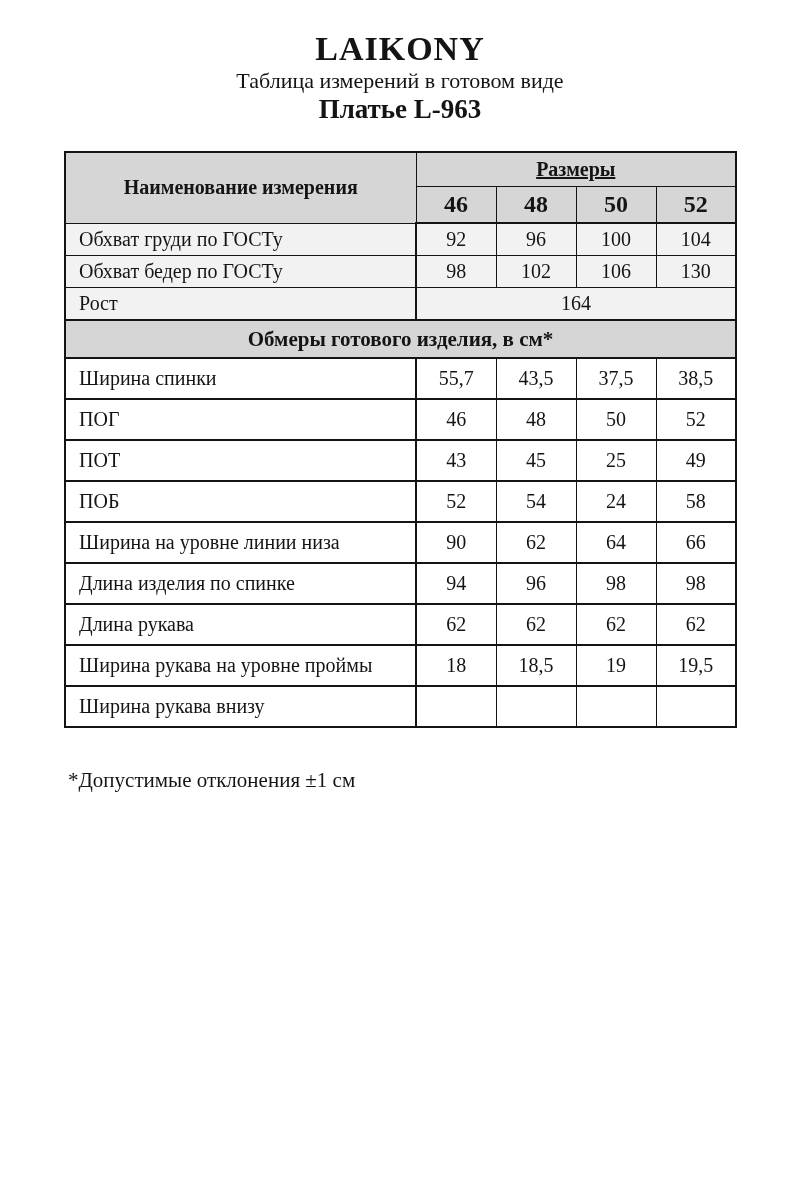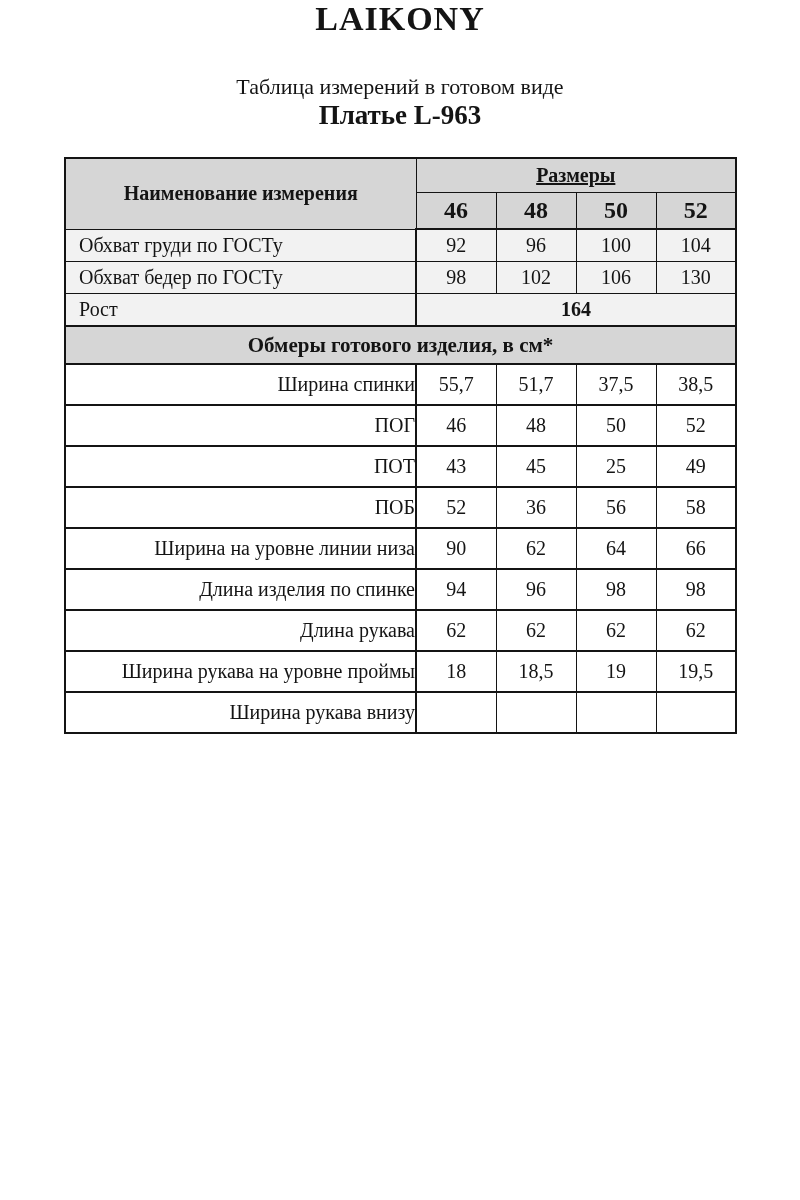--- a/index.html
+++ b/index.html
@@ -7,33 +7,32 @@
     padding: 0;
     background: #ffffff;
   }
   body {
     width: 800px;
     height: 1200px;
     overflow: hidden;
     font-family: "Liberation Serif", "DejaVu Serif", serif;
     color: #141414;
   }
-  .doc { }
+  .doc { padding-top: 30px; }
 
   .brand-title {
     text-align: center;
     font-size: 34px;
     font-weight: bold;
     letter-spacing: 1px;
     margin: 0;
   }
   .doc-subtitle {
     text-align: center;
     font-size: 22px;
-    margin-top: 36px;
   }
   .product-title {
     text-align: center;
     font-size: 27px;
     font-weight: bold;
   }
 
   table.meas {
     border-collapse: collapse;
     table-layout: fixed;
@@ -65,21 +64,20 @@
   
   tr.s1 td { background: #f2f2f2; height: 31px; }
   tr.s1 td.lbl {
     text-align: left;
     padding-left: 13px;
     border-right-width: 2px;
   }
   td.height-val {
     text-align: left;
     padding-left: 24px;
-    font-weight: bold;
   }
 
   
   tr.sec-hd td {
     background: #d6d6d6;
     font-weight: bold;
     font-size: 21px;
     height: 36px;
     border-top-width: 2.5px;
     border-bottom-width: 2.5px;
@@ -89,21 +87,21 @@
   
   tr.s2 td {
     background: #ffffff;
     height: 39px;
     border-top-width: 2px;
     border-bottom-width: 2px;
     border-left-width: 1.5px;
     border-right-width: 1.5px;
   }
   tr.s2 td.lbl {
-    text-align: right;
+    text-align: left;
     padding-left: 13px;
     border-right-width: 2px;
   }
 
   .footnote {
     margin: 40px 0 0 68px;
     font-size: 21px;
   }
 </style>
 </head>
@@ -155,43 +153,43 @@
       <td colspan="4" class="height-val">164</td>
     </tr>
 
     <tr class="sec-hd">
       <td colspan="5">Обмеры готового изделия, в см*</td>
     </tr>
 
     <tr class="s2">
       <td class="lbl">Ширина спинки</td>
       <td>55,7</td>
-      <td>51,7</td>
+      <td>43,5</td>
       <td>37,5</td>
       <td>38,5</td>
     </tr>
     <tr class="s2">
       <td class="lbl">ПОГ</td>
       <td>46</td>
       <td>48</td>
       <td>50</td>
       <td>52</td>
     </tr>
     <tr class="s2">
       <td class="lbl">ПОТ</td>
       <td>43</td>
       <td>45</td>
       <td>25</td>
       <td>49</td>
     </tr>
     <tr class="s2">
       <td class="lbl">ПОБ</td>
       <td>52</td>
-      <td>36</td>
-      <td>56</td>
+      <td>54</td>
+      <td>24</td>
       <td>58</td>
     </tr>
     <tr class="s2">
       <td class="lbl">Ширина на уровне линии низа</td>
       <td>90</td>
       <td>62</td>
       <td>64</td>
       <td>66</td>
     </tr>
     <tr class="s2">
@@ -218,14 +216,15 @@
     <tr class="s2">
       <td class="lbl">Ширина рукава внизу</td>
       <td></td>
       <td></td>
       <td></td>
       <td></td>
     </tr>
   </tbody>
     </table>
 
+  <div class="footnote">*Допустимые отклонения ±1 см</div>
 
 </div>
 
 </body></html>

